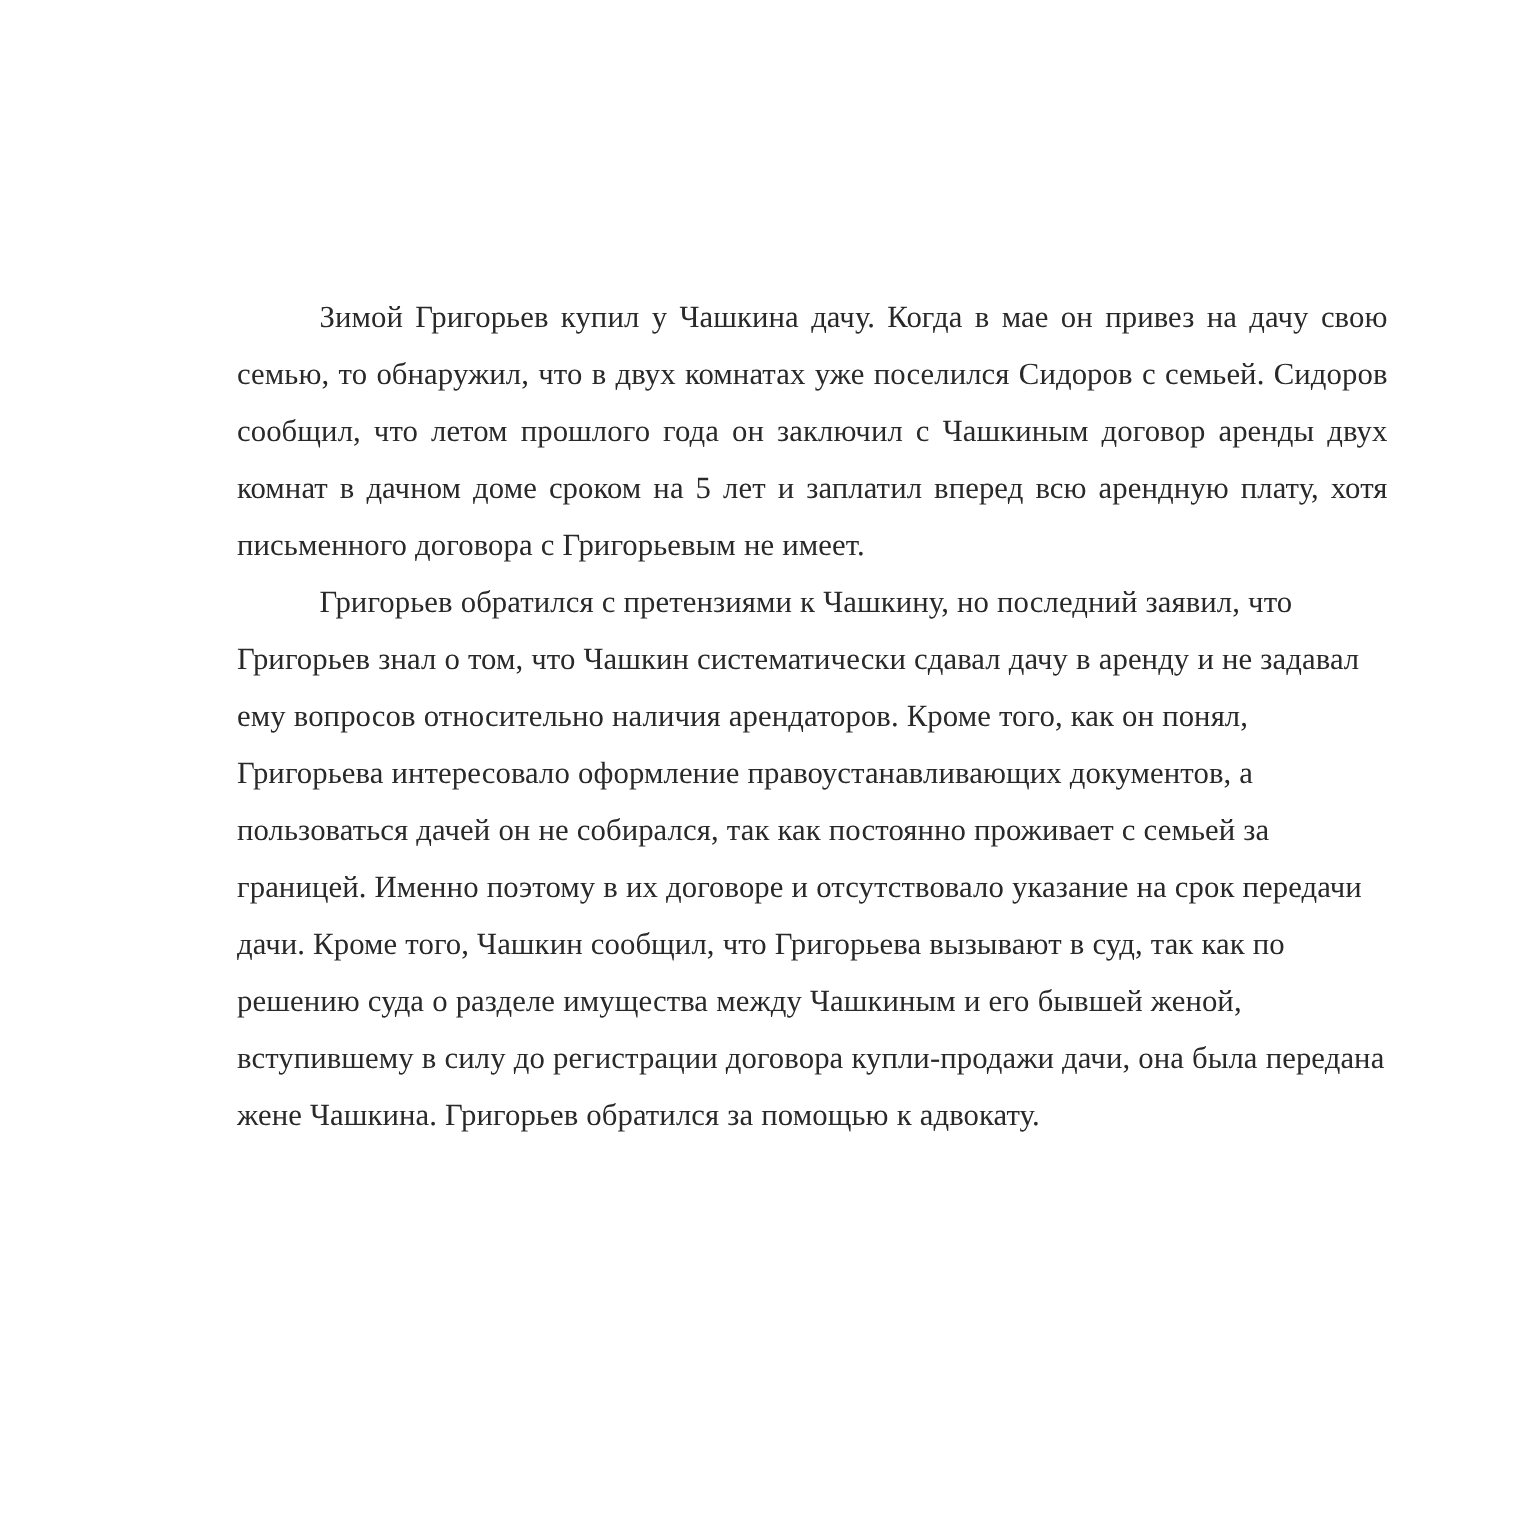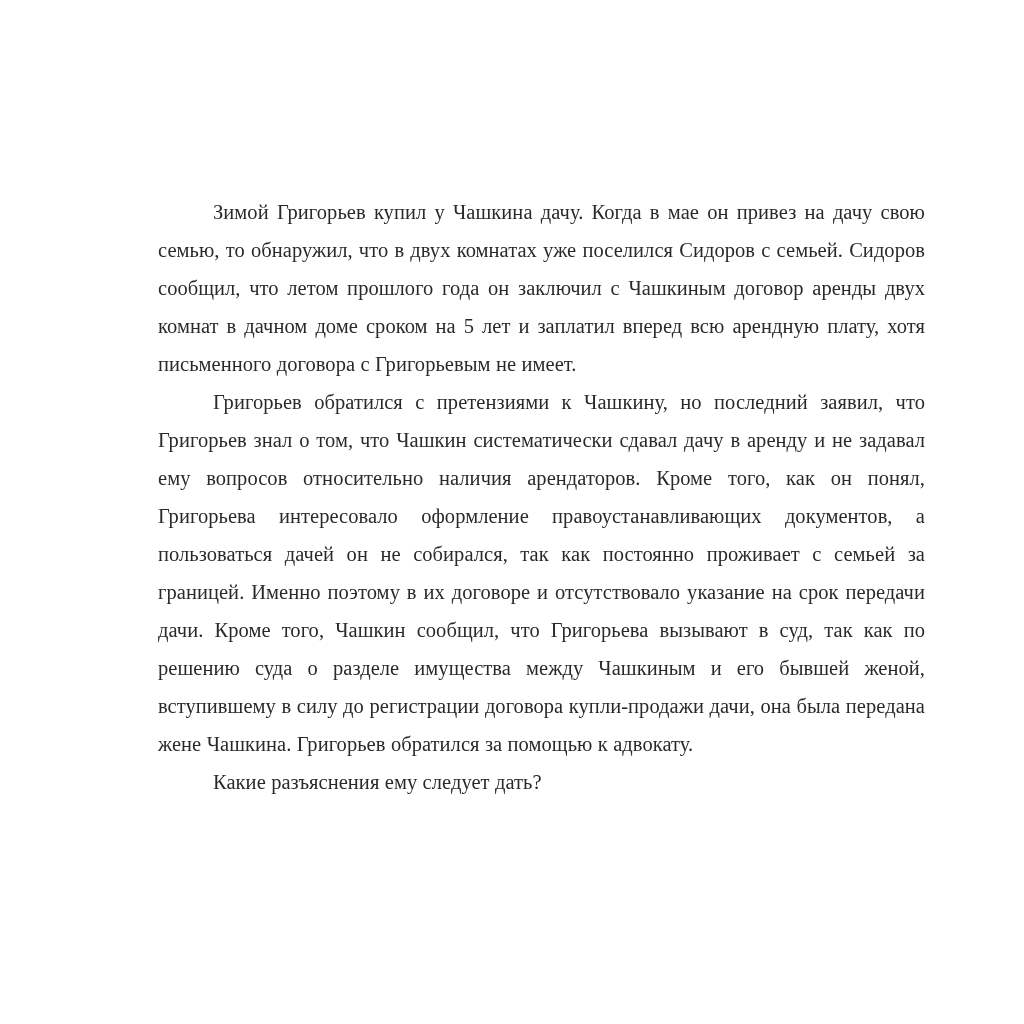--- a/index.html
+++ b/index.html
@@ -59,16 +59,15 @@
 </head>
 <body>
 
 <div class="page scan-tone">
   <div class="text-column">
 
     <p class="doc-paragraph">Зимой Григорьев купил у Чашкина дачу. Когда в мае он привез на дачу свою семью, то обнаружил, что в двух комнатах уже поселился Сидоров с семьей. Сидоров сообщил, что летом прошлого года он заключил с Чашкиным договор аренды двух комнат в дачном доме сроком на 5 лет и заплатил вперед всю арендную плату, хотя письменного договора с Григорьевым не имеет.</p>
 
     <p class="doc-paragraph">Григорьев обратился с претензиями к Чашкину, но последний заявил, что Григорьев знал о том, что Чашкин систематически сдавал дачу в аренду и не задавал ему вопросов относительно наличия арендаторов. Кроме того, как он понял, Григорьева интересовало оформление правоустанавливающих документов, а пользоваться дачей он не собирался, так как постоянно проживает с семьей за границей. Именно поэтому в их договоре и отсутствовало указание на срок передачи дачи. Кроме того, Чашкин сообщил, что Григорьева вызывают в суд, так как по решению суда о разделе имущества между Чашкиным и его бывшей женой, вступившему в силу до регистрации договора купли-продажи дачи, она была передана жене Чашкина. Григорьев обратился за помощью к адвокату.</p>
 
-    <p class="doc-paragraph">Какие разъяснения ему следует дать?</p>
 
   </div>
 </div>
 
 </body></html>

